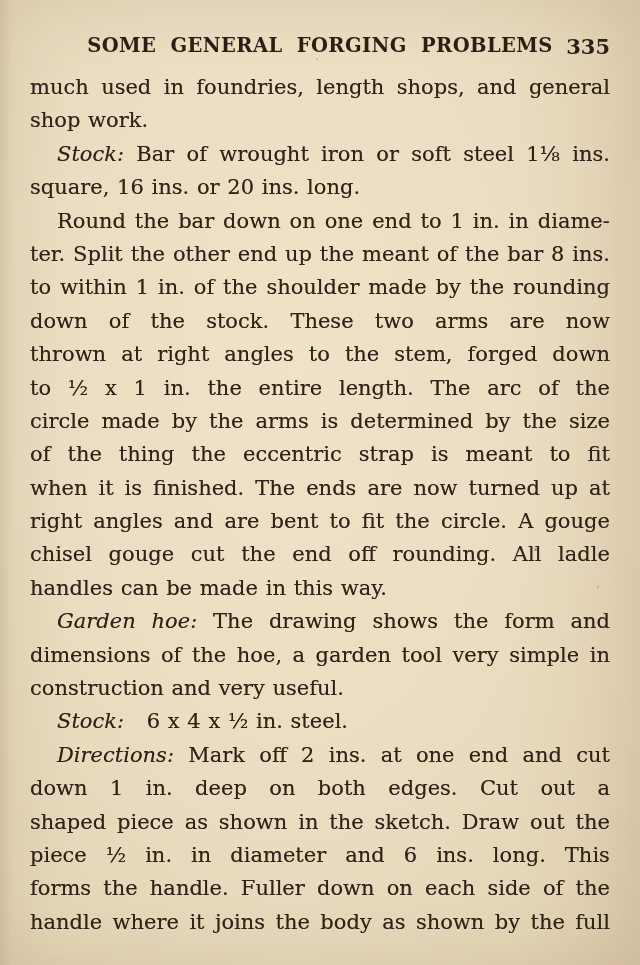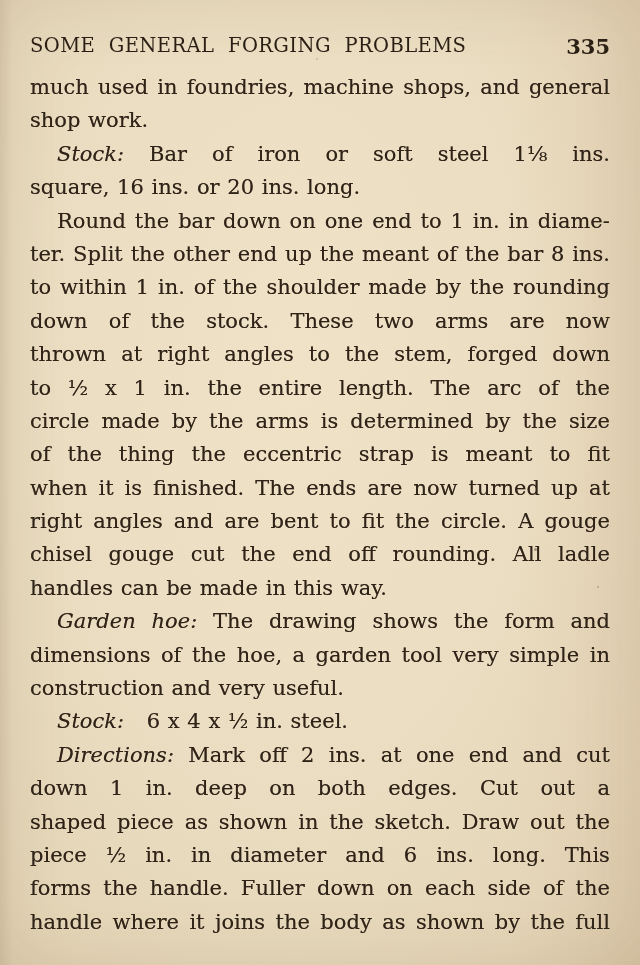--- a/index.html
+++ b/index.html
@@ -22,21 +22,22 @@
     position: absolute; inset: 0;
     box-shadow: inset 0 0 70px rgba(120,95,60,0.14);
     pointer-events: none;
   }
   .header {
     position: absolute;
     top: 34px; left: 30px; width: 580px; height: 24px;
   }
   .running-title {
     display: block;
-    font-weight: normal;
+    text-align: center;
+    font-weight: bold;
     font-size: 19.5px;
     letter-spacing: 0.4px;
     word-spacing: 7px;
     color: #2a1f15;
   }
   .page-number {
     position: absolute;
     right: 0; top: 0;
     font-weight: bold;
     font-size: 21px;
@@ -76,30 +77,31 @@
     <span class="running-title">SOME GENERAL FORGING PROBLEMS</span>
     <span class="page-number">335</span>
   </div>
 
   <div class="body-text" id="body-text">
       <div class="line j">
         <span>much</span>
         <span>used</span>
         <span>in</span>
         <span>foundries,</span>
-        <span>machine</span>
+        <span>length</span>
         <span>shops,</span>
         <span>and</span>
         <span>general</span>
       </div>
       <div class="line"><span>shop</span> <span>work.</span></div>
       <div class="line j ind">
         <span class="it">Stock:</span>
         <span>Bar</span>
         <span>of</span>
+        <span>wrought</span>
         <span>iron</span>
         <span>or</span>
         <span>soft</span>
         <span>steel</span>
         <span>1⅛</span>
         <span>ins.</span>
       </div>
       <div class="line"><span>square,</span> <span>16</span> <span>ins.</span> <span>or</span> <span>20</span> <span>ins.</span> <span>long.</span></div>
       <div class="line j ind">
         <span>Round</span>

